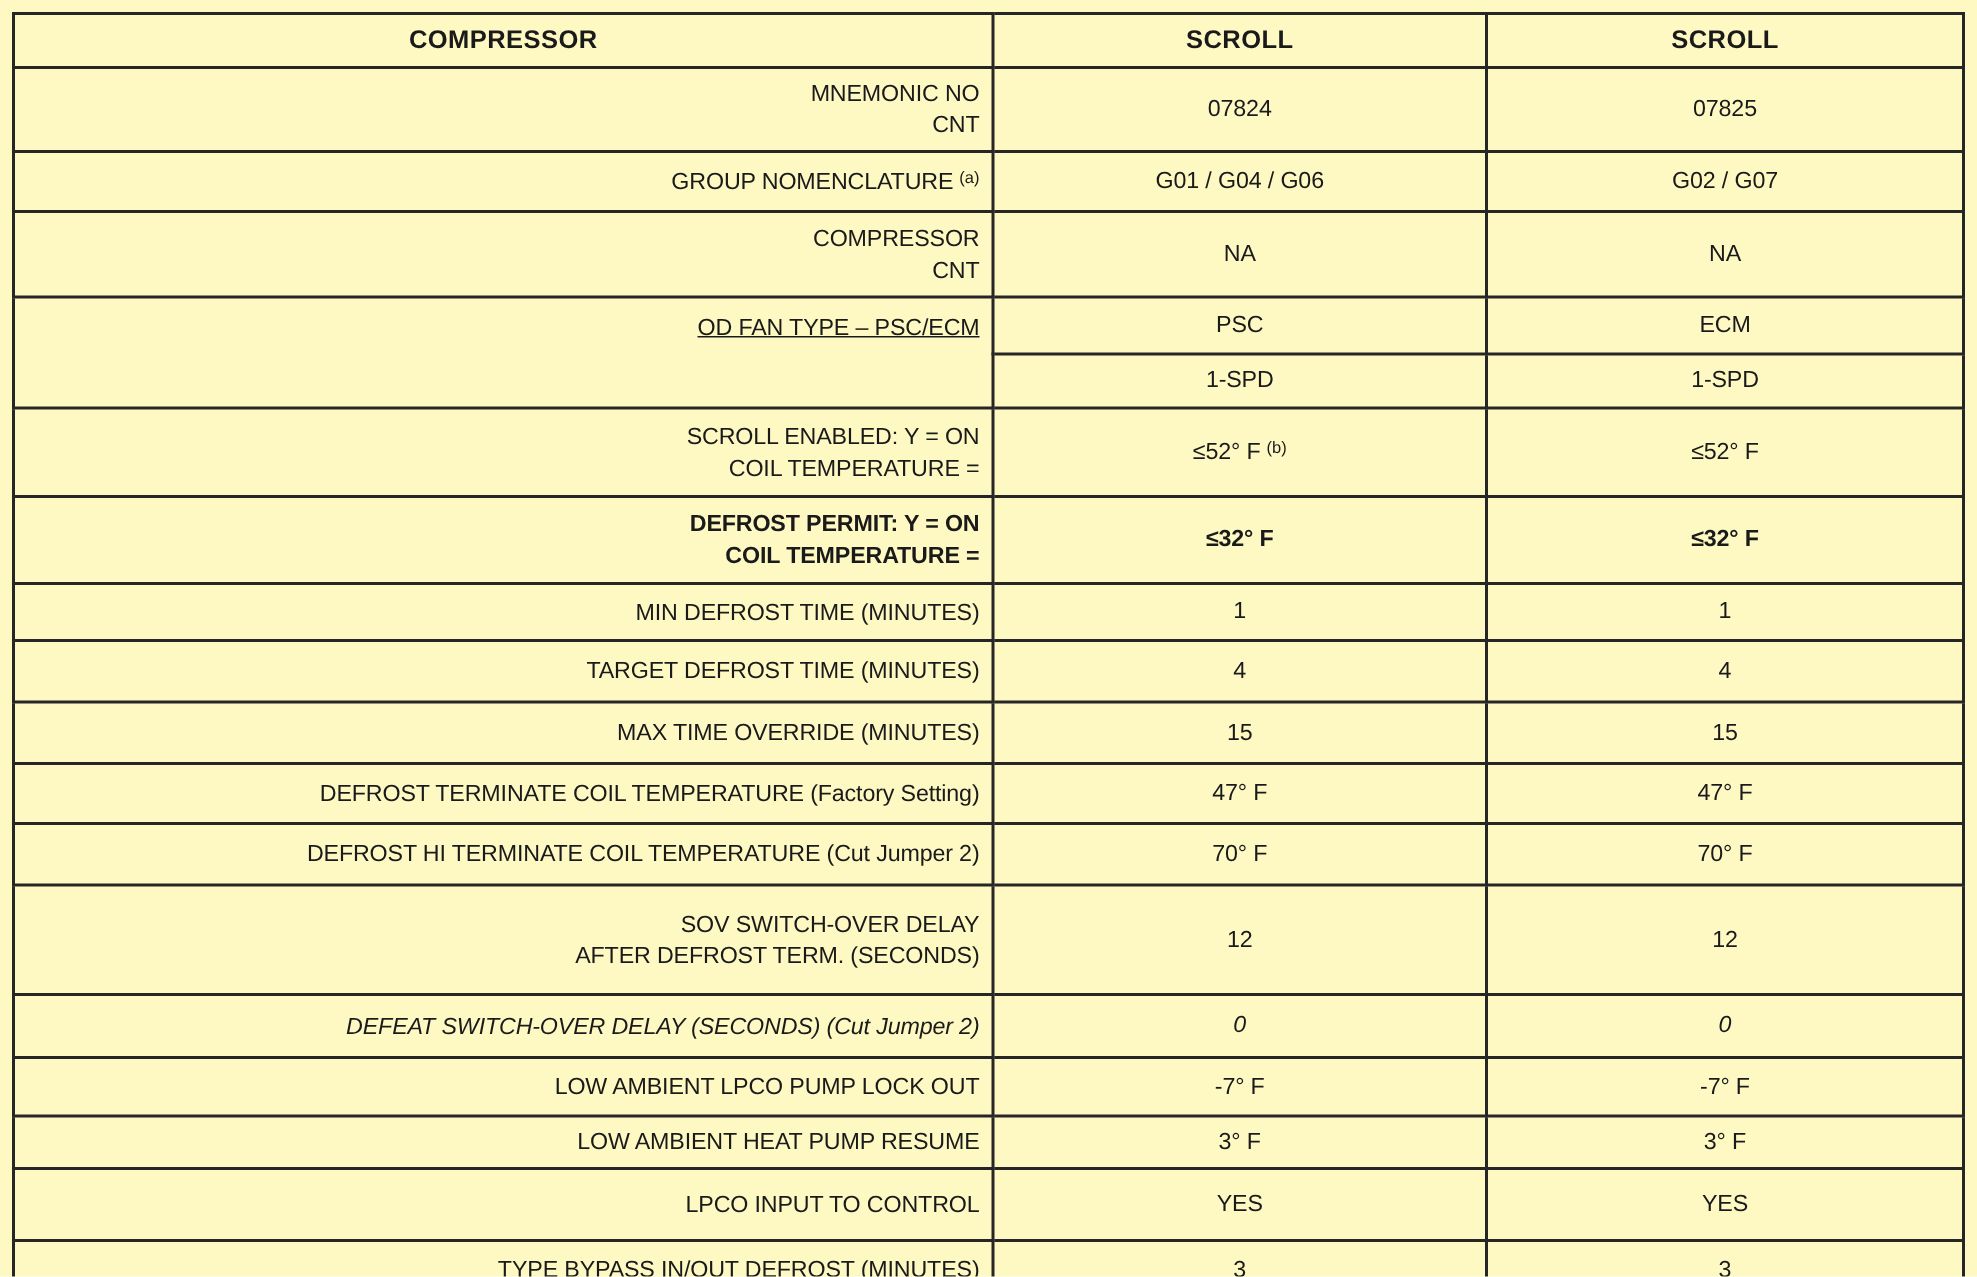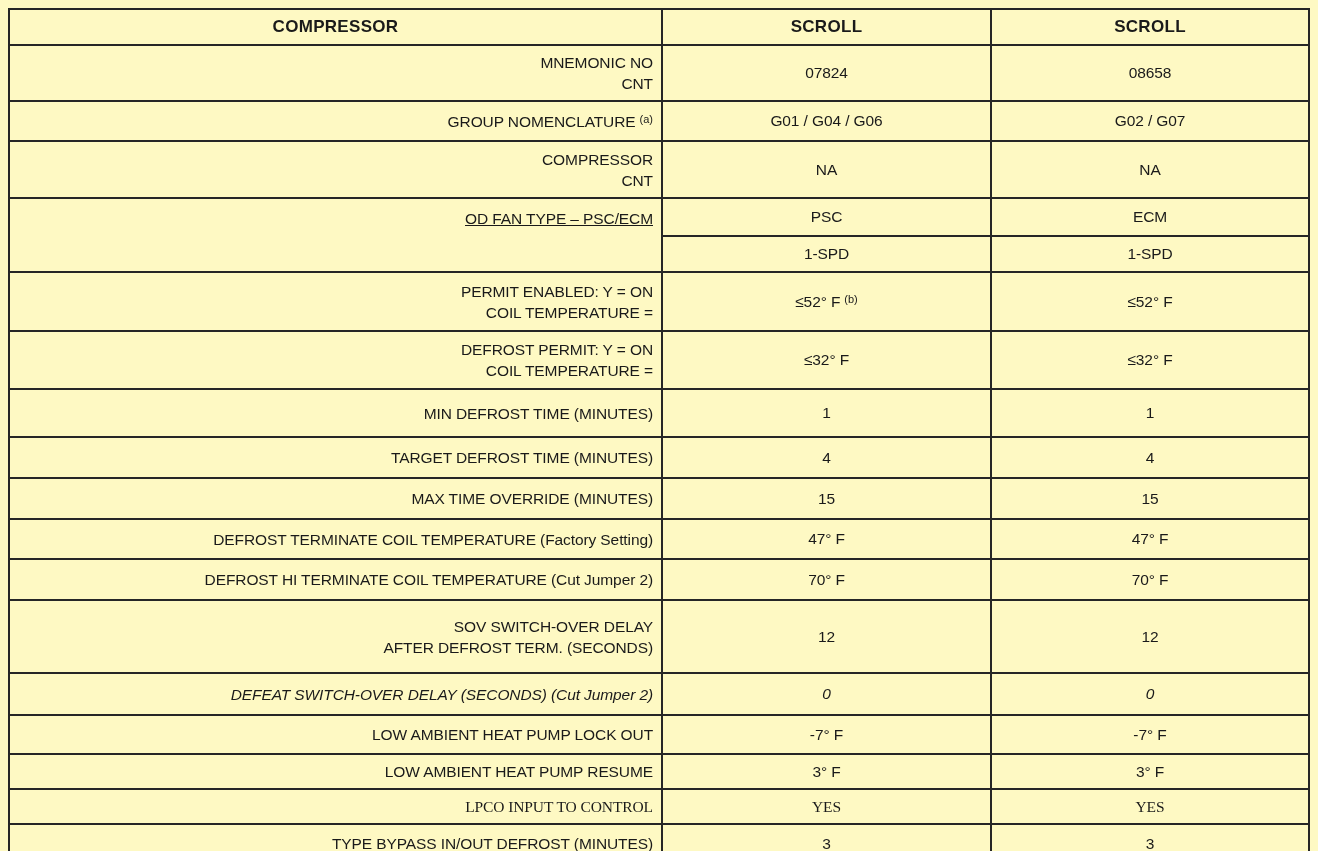--- a/index.html
+++ b/index.html
@@ -86,21 +86,21 @@
         <th class="hdr">SCROLL</th>
       </tr>
     </thead>
     <tbody>
       <tr style="height:56px;">
         <td class="lbl">
           <span class="ln">MNEMONIC NO</span>
           <span class="ln">CNT</span>
         </td>
         <td class="val">07824</td>
-        <td class="val">08658</td>
+        <td class="val">07825</td>
       </tr>
       <tr style="height:40px;">
         <td class="lbl">
           <span>GROUP NOMENCLATURE</span><span class="sp"></span><sup class="fn">(a)</sup>
         </td>
         <td class="val">G01 / G04 / G06</td>
         <td class="val">G02 / G07</td>
       </tr>
       <tr style="height:57px;">
         <td class="lbl">
@@ -116,37 +116,37 @@
         </td>
         <td class="val">PSC</td>
         <td class="val">ECM</td>
       </tr>
       <tr style="height:36px;">
         <td class="val">1-SPD</td>
         <td class="val">1-SPD</td>
       </tr>
       <tr style="height:59px;">
         <td class="lbl">
-          <span class="ln">PERMIT ENABLED: Y = ON</span>
+          <span class="ln">SCROLL ENABLED: Y = ON</span>
           <span class="ln">COIL TEMPERATURE =</span>
         </td>
         <td class="val">
           <span>≤52° F</span><span class="sp"></span><sup class="fn">(b)</sup>
         </td>
         <td class="val">≤52° F</td>
       </tr>
-      <tr style="height:58px;">
+      <tr style="height:58px;font-weight:bold;">
         <td class="lbl">
           <span class="ln">DEFROST PERMIT: Y = ON</span>
           <span class="ln">COIL TEMPERATURE =</span>
         </td>
         <td class="val">≤32° F</td>
         <td class="val">≤32° F</td>
       </tr>
-      <tr style="height:48px;padding-left:32px;">
+      <tr style="height:38px;padding-left:32px;">
         <td class="lbl">MIN DEFROST TIME (MINUTES)</td>
         <td class="val">1</td>
         <td class="val">1</td>
       </tr>
       <tr style="height:41px;">
         <td class="lbl">TARGET DEFROST TIME (MINUTES)</td>
         <td class="val">4</td>
         <td class="val">4</td>
       </tr>
       <tr style="height:41px;">
@@ -171,30 +171,30 @@
         </td>
         <td class="val">12</td>
         <td class="val">12</td>
       </tr>
       <tr style="height:42px;font-style:italic;">
         <td class="lbl">DEFEAT SWITCH-OVER DELAY (SECONDS) (Cut Jumper 2)</td>
         <td class="val">0</td>
         <td class="val">0</td>
       </tr>
       <tr style="height:39px;">
-        <td class="lbl">LOW AMBIENT HEAT PUMP LOCK OUT</td>
+        <td class="lbl">LOW AMBIENT LPCO PUMP LOCK OUT</td>
         <td class="val">-7° F</td>
         <td class="val">-7° F</td>
       </tr>
       <tr style="height:35px;">
         <td class="lbl">LOW AMBIENT HEAT PUMP RESUME</td>
         <td class="val">3° F</td>
         <td class="val">3° F</td>
       </tr>
-      <tr style="height:35px;font-family:Liberation Serif, serif;">
+      <tr style="height:48px;">
         <td class="lbl">LPCO INPUT TO CONTROL</td>
         <td class="val">YES</td>
         <td class="val">YES</td>
       </tr>
       <tr style="height:39px;">
         <td class="lbl">TYPE BYPASS IN/OUT DEFROST (MINUTES)</td>
         <td class="val">3</td>
         <td class="val">3</td>
       </tr>
     </tbody>

